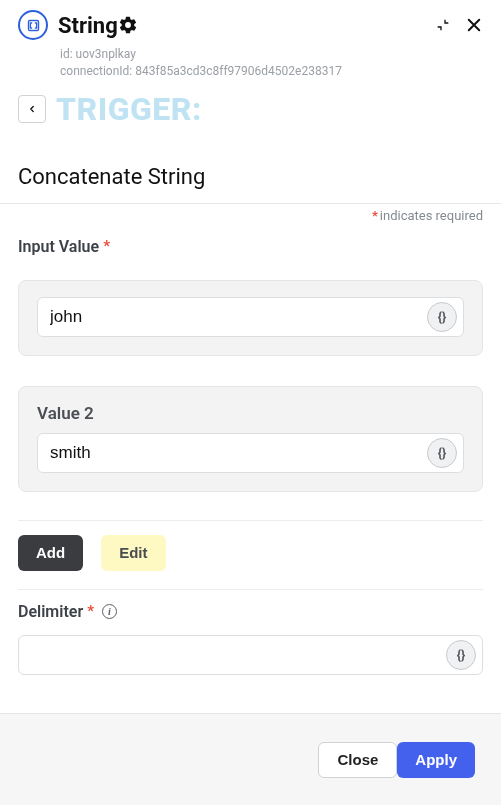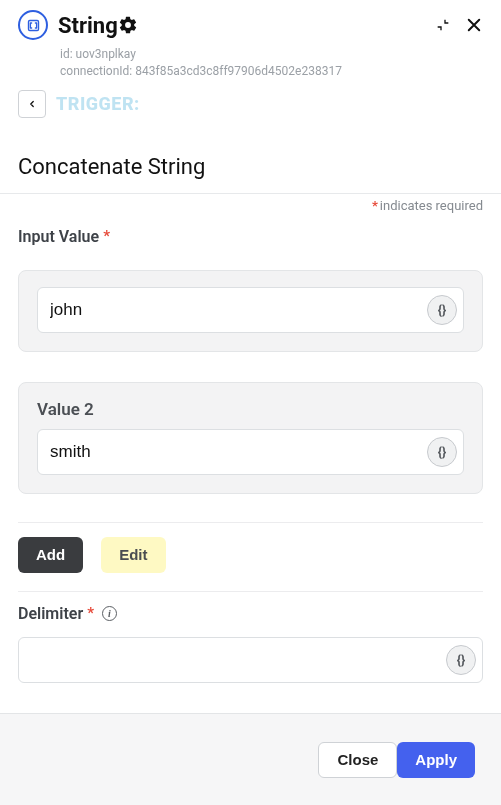--- a/index.html
+++ b/index.html
@@ -49,21 +49,21 @@
   .back-btn {
     width: 28px; height:28px;
     border:1px solid #cfd2d6;
     border-radius:4px;
     background:#fff;
     display:flex; align-items:center; justify-content:center;
     font-size: 16px;
     color:#222;
   }
   .trigger-text {
-    font-size: 18px;
+    font-size: 32px;
     font-weight: 800;
     color: #bfe3f2;
     letter-spacing: 0.5px;
   }
 
   .section-title {
     font-size: 22px;
     font-weight: 400;
     padding: 2px 18px 14px 18px;
     margin-top: 28px;
@@ -115,21 +115,21 @@
   .value-card + .value-card { margin-top: 30px; }
   .value-card-label {
     font-size:17px; font-weight:600; color:#4b4f54;
     margin-bottom:10px;
   }
   .input-wrap {
     position:relative;
     background:#fff;
     border:1px solid #dcdfe2;
     border-radius:6px;
-    height:46px;
+    height:40px;
     display:flex; align-items:center;
   }
   .input-wrap input {
     border:none; outline:none;
     flex:1;
     height:100%;
     padding: 0 44px 0 12px;
     font-size:17px;
     color:#111;
     background:transparent;

